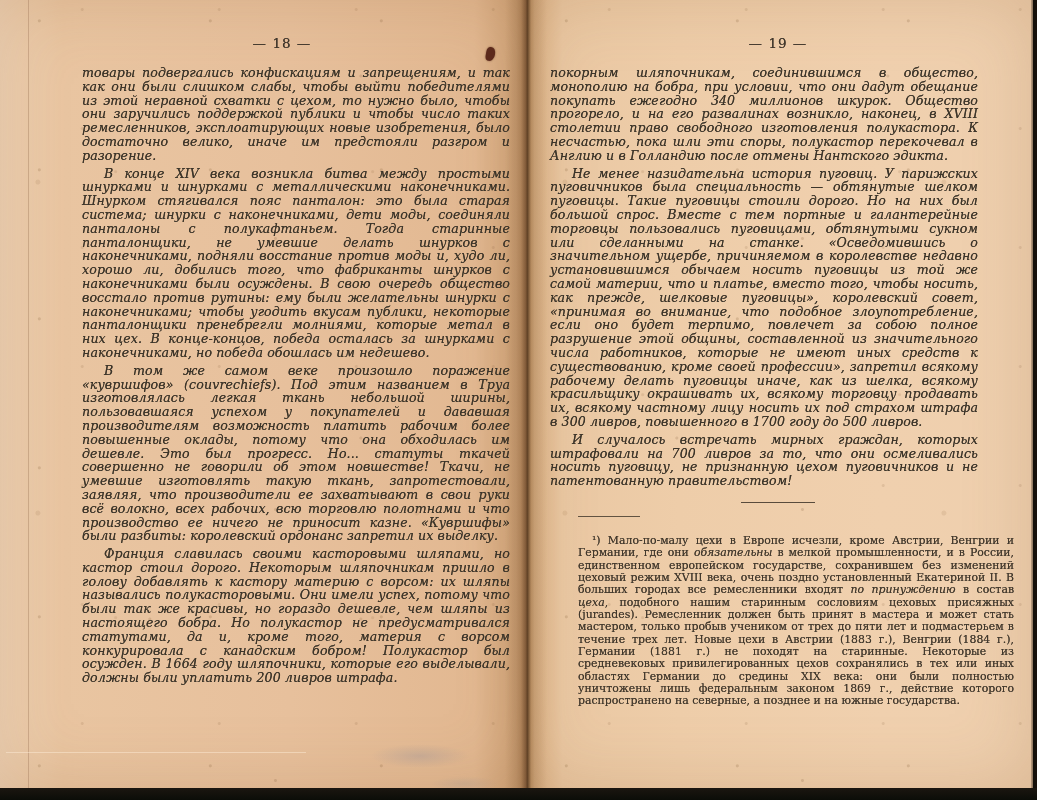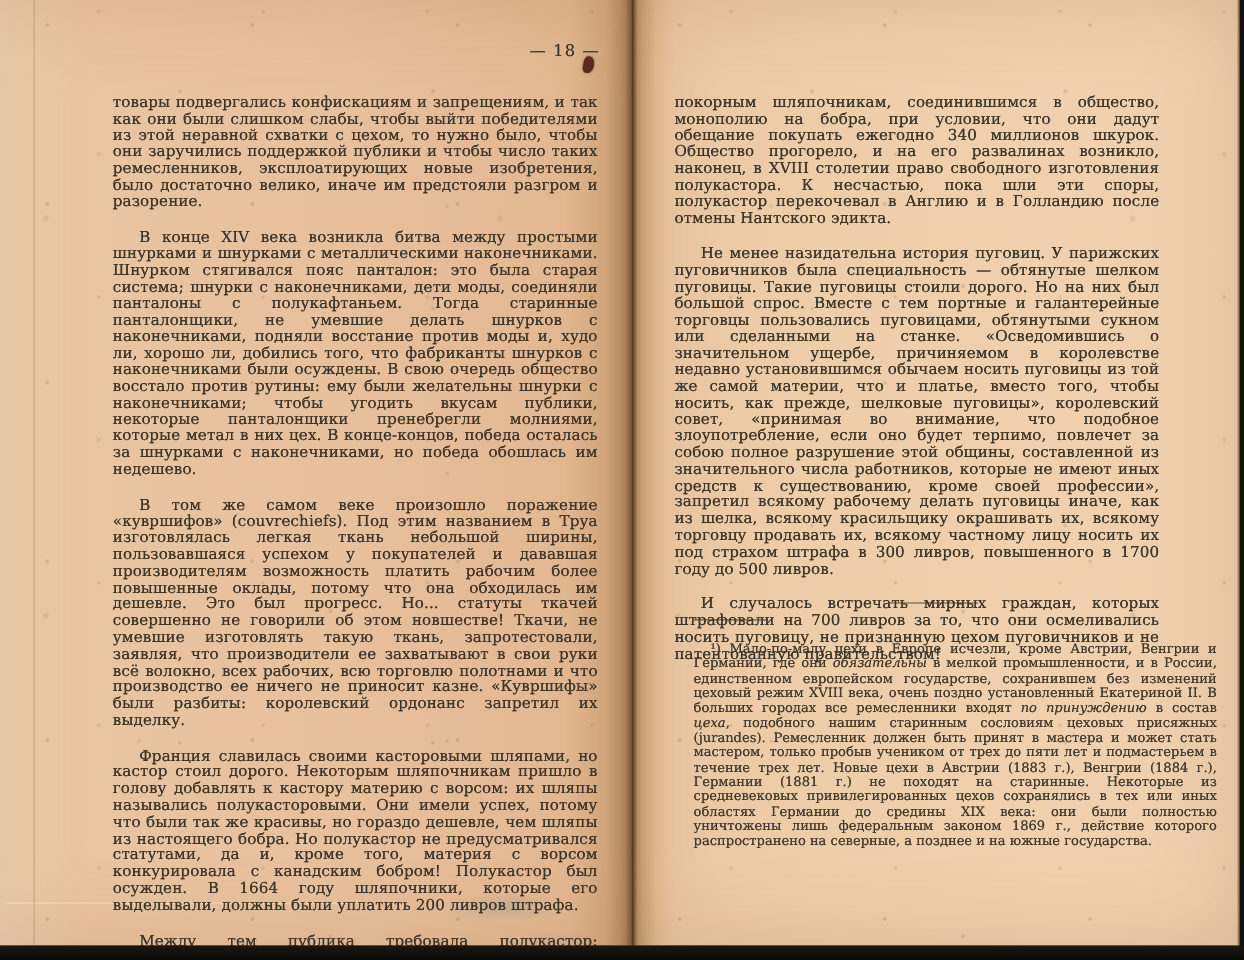--- a/index.html
+++ b/index.html
@@ -62,32 +62,32 @@
   }
   .smudge-b{
     position:absolute;left:430px;top:776px;width:70px;height:16px;
     background:radial-gradient(ellipse at center, rgba(120,130,150,.16), transparent 70%);
   }
   .pagenum{
     position:absolute;top:35px;text-align:center;
     color:#40372c;font-size:13.5px;letter-spacing:1px;
     text-shadow:0 0 .5px rgba(55,45,35,.8);
   }
-  .pagenum-left{left:64px;width:436px;text-align:right;}
+  .pagenum-left{left:64px;width:436px;}
   .pagenum-right{left:560px;width:436px;}
   .text-col{
     position:absolute;top:62px;width:436px;
     color:#3c352a;
     font-size:12.6px;line-height:13.8px;
     text-align:justify;letter-spacing:.1px;
     text-shadow:0 0 .55px rgba(50,42,32,.85);
   }
   .text-col-left{left:78px;}
   .text-col-right{left:546px;}
-  .para{margin:16px;}
+  .para{margin:4px;font-style:italic;}
   .para.indent{text-indent:22px;}
   .divider-center{
     position:absolute;left:741px;top:502px;width:74px;height:0;
     border-top:1.4px solid rgba(62,52,40,.85);
   }
   .divider-footnote{
     position:absolute;left:578px;top:516px;width:62px;height:0;
     border-top:1.3px solid rgba(62,52,40,.8);
   }
   .footnote{
@@ -115,27 +115,27 @@
 
   <div class="page page-right"></div>
 
   <div class="gutter"></div>
   <div class="right-scan-edge"></div>
   <div class="blot"></div>
   <div class="smudge-a"></div>
   <div class="smudge-b"></div>
 
   <div class="pagenum pagenum-left">— 18 —</div>
+  <div class="pagenum pagenum-right">— 19 —</div>
 
   <div class="text-col text-col-left">
     <p class="para">товары подвергались конфискациям и запрещениям, и так как они были слишком слабы, чтобы выйти победителями из этой неравной схватки с цехом, то нужно было, чтобы они заручились поддержкой публики и чтобы число таких ремесленников, эксплоатирующих новые изобретения, было достаточно велико, иначе им предстояли разгром и разорение.</p>
     <p class="para indent">В конце XIV века возникла битва между простыми шнурками и шнурками с металлическими наконечниками. Шнурком стягивался пояс панталон: это была старая система; шнурки с наконечниками, дети моды, соединяли панталоны с полукафтаньем. Тогда старинные панталонщики, не умевшие делать шнурков с наконечниками, подняли восстание против моды и, худо ли, хорошо ли, добились того, что фабриканты шнурков с наконечниками были осуждены. В свою очередь общество восстало против рутины: ему были желательны шнурки с наконечниками; чтобы угодить вкусам публики, некоторые панталонщики пренебрегли молниями, которые метал в них цех. В конце-концов, победа осталась за шнурками с наконечниками, но победа обошлась им недешево.</p>
     <p class="para indent">В том же самом веке произошло поражение «кувршифов» (couvrechiefs). Под этим названием в Труа изготовлялась легкая ткань небольшой ширины, пользовавшаяся успехом у покупателей и дававшая производителям возможность платить рабочим более повышенные оклады, потому что она обходилась им дешевле. Это был прогресс. Но... статуты ткачей совершенно не говорили об этом новшестве! Ткачи, не умевшие изготовлять такую ткань, запротестовали, заявляя, что производители ее захватывают в свои руки всё волокно, всех рабочих, всю торговлю полотнами и что производство ее ничего не приносит казне. «Кувршифы» были разбиты: королевский ордонанс запретил их выделку.</p>
     <p class="para indent">Франция славилась своими касторовыми шляпами, но кастор стоил дорого. Некоторым шляпочникам пришло в голову добавлять к кастору материю с ворсом: их шляпы назывались полукасторовыми. Они имели успех, потому что были так же красивы, но гораздо дешевле, чем шляпы из настоящего бобра. Но полукастор не предусматривался статутами, да и, кроме того, материя с ворсом конкурировала с канадским бобром! Полукастор был осужден. В 1664 году шляпочники, которые его выделывали, должны были уплатить 200 ливров штрафа.</p>
-    <p class="para indent">Между тем публика требовала полукастор; шляпочники продолжали поставлять его ей. Тут мы видим дождь штрафов, доходивших до 3.000 ливров (5.800 франков по весу золота). Администрация дошла даже до того, что предоставила шестнадцати</p>
   </div>
 
   <div class="text-col text-col-right">
     <p class="para">покорным шляпочникам, соединившимся в общество, монополию на бобра, при условии, что они дадут обещание покупать ежегодно 340 миллионов шкурок. Общество прогорело, и на его развалинах возникло, наконец, в XVIII столетии право свободного изготовления полукастора. К несчастью, пока шли эти споры, полукастор перекочевал в Англию и в Голландию после отмены Нантского эдикта.</p>
     <p class="para indent">Не менее назидательна история пуговиц. У парижских пуговичников была специальность — обтянутые шелком пуговицы. Такие пуговицы стоили дорого. Но на них был большой спрос. Вместе с тем портные и галантерейные торговцы пользовались пуговицами, обтянутыми сукном или сделанными на станке. «Осведомившись о значительном ущербе, причиняемом в королевстве недавно установившимся обычаем носить пуговицы из той же самой материи, что и платье, вместо того, чтобы носить, как прежде, шелковые пуговицы», королевский совет, «принимая во внимание, что подобное злоупотребление, если оно будет терпимо, повлечет за собою полное разрушение этой общины, составленной из значительного числа работников, которые не имеют иных средств к существованию, кроме своей профессии», запретил всякому рабочему делать пуговицы иначе, как из шелка, всякому красильщику окрашивать их, всякому торговцу продавать их, всякому частному лицу носить их под страхом штрафа в 300 ливров, повышенного в 1700 году до 500 ливров.</p>
     <p class="para indent">И случалось встречать мирных граждан, которых штрафовали на 700 ливров за то, что они осмеливались носить пуговицу, не признанную цехом пуговичников и не патентованную правительством!</p>
   </div>
 
   <div class="divider-center"></div>
   <div class="divider-footnote"></div>

